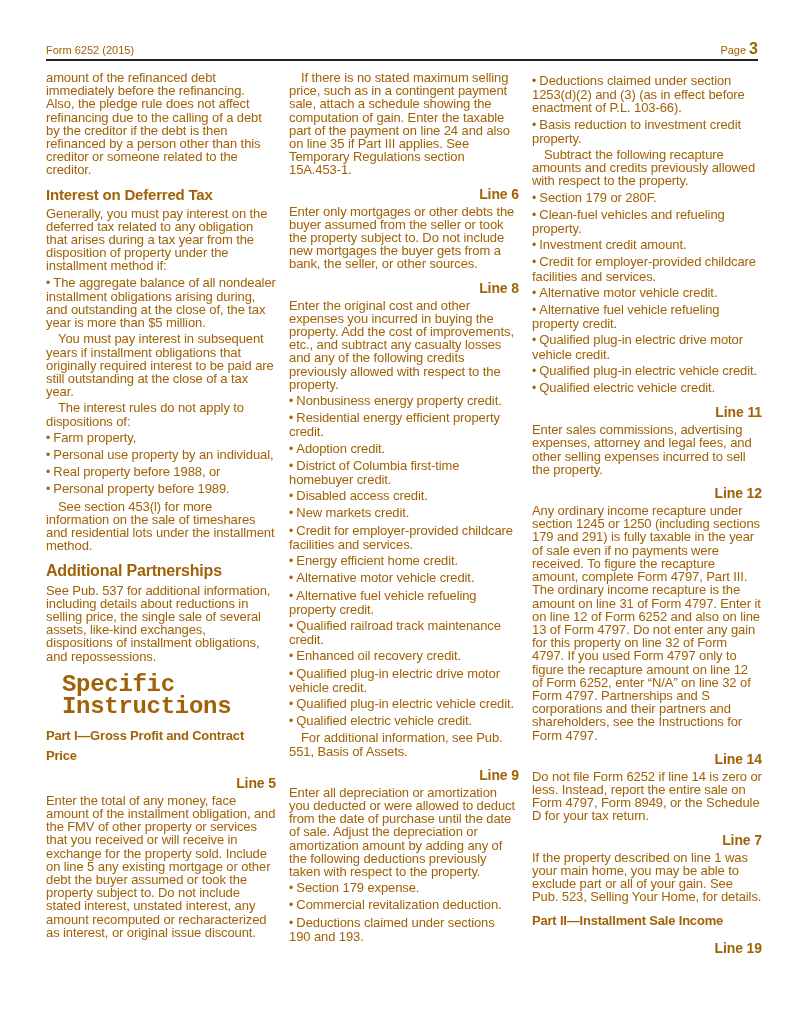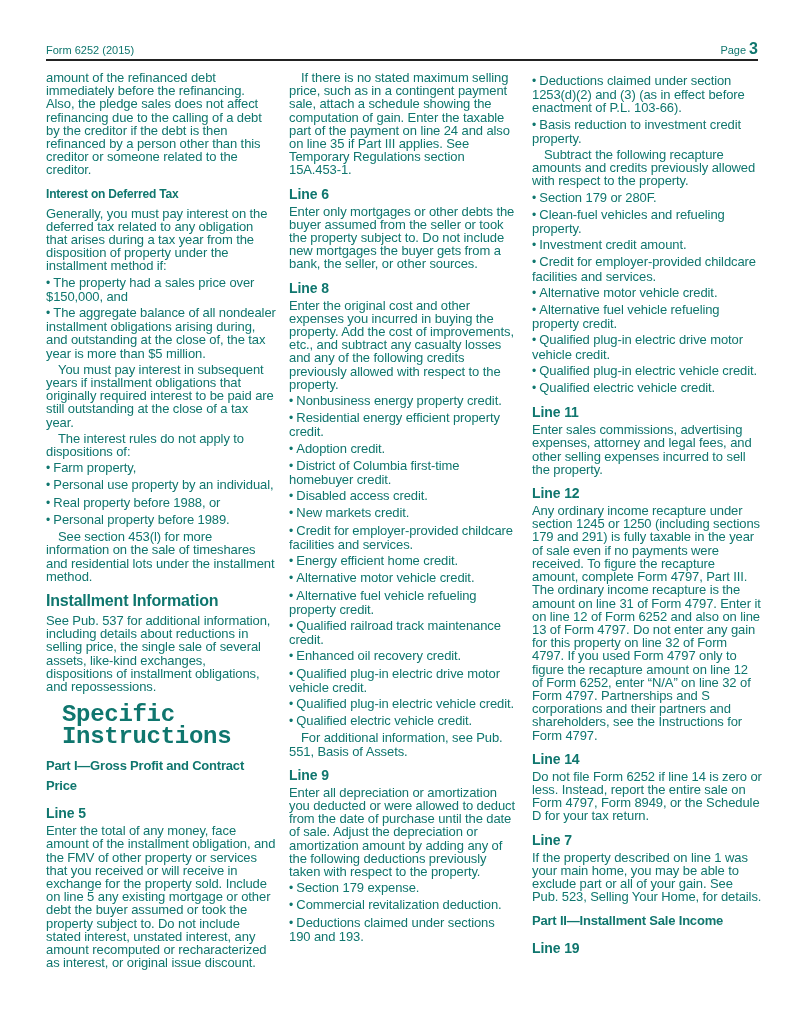--- a/index.html
+++ b/index.html
@@ -2,21 +2,21 @@
 <html><head>
 <meta charset="utf-8">
 <style>
   html, body { margin: 0; padding: 0; background: #e8e8e8; }
   .page {
     position: relative;
     width: 800px;
     height: 1035px;
     background: #ffffff;
     font-family: "Liberation Sans", "DejaVu Sans", sans-serif;
-    color: #0f766e;
+    color: #a16207;
     overflow: hidden;
     box-sizing: border-box;
   }
   .hdr {
     position: absolute;
     left: 46px;
     width: 712px;
     top: 40px;
     display: flex;
     justify-content: space-between;
@@ -58,54 +58,54 @@
   }
   .h2 {
     font-size: 13px; line-height: 20px; font-weight: bold;
     letter-spacing: -0.2px; margin: 8px 0 4px 0;
   }
   .h3 {
     font-size: 16px; line-height: 18px; font-weight: bold;
     letter-spacing: -0.2px; margin: 9px 0 4px 0;
   }
   .h4 {
-    font-size: 12px; line-height: 17px; font-weight: bold;
+    font-size: 15px; line-height: 17px; font-weight: bold;
     letter-spacing: -0.2px; margin: 9px 0 4px 0;
   }
   .h5 {
     font-size: 14px; line-height: 16px; font-weight: bold;
     margin: 9px 0 3px 0;
+    text-align: right;
   }
   .h1, .h2, .h3, .h4, .h5 { padding: 0; }
   .runin-lead { font-weight: bold; }
 </style>
 </head>
 <body>
 
 <div class="page">
   <div class="hdr">
     <span class="form-id">Form 6252 (2015)</span>
     <span class="page-ind"><span>Page</span><b class="pageno">3</b></span>
   </div>
   <div class="rule"></div>
   <div class="columns">
     <div class="col">
-        <p class="p">amount of the refinanced debt immediately before the refinancing. Also, the pledge sales does not affect refinancing due to the calling of a debt by the creditor if the debt is then refinanced by a person other than this creditor or someone related to the creditor.</p>
+        <p class="p">amount of the refinanced debt immediately before the refinancing. Also, the pledge rule does not affect refinancing due to the calling of a debt by the creditor if the debt is then refinanced by a person other than this creditor or someone related to the creditor.</p>
         <h4 class="h4">Interest on Deferred Tax</h4>
         <p class="p">Generally, you must pay interest on the deferred tax related to any obligation that arises during a tax year from the disposition of property under the installment method if:</p>
-        <p class="li"><span class="bullet">• </span>The property had a sales price over $150,000, and</p>
         <p class="li"><span class="bullet">• </span>The aggregate balance of all nondealer installment obligations arising during, and outstanding at the close of, the tax year is more than $5 million.</p>
         <p class="p indent">You must pay interest in subsequent years if installment obligations that originally required interest to be paid are still outstanding at the close of a tax year.</p>
         <p class="p indent">The interest rules do not apply to dispositions of:</p>
         <p class="li"><span class="bullet">• </span>Farm property,</p>
         <p class="li"><span class="bullet">• </span>Personal use property by an individual,</p>
         <p class="li"><span class="bullet">• </span>Real property before 1988, or</p>
         <p class="li"><span class="bullet">• </span>Personal property before 1989.</p>
         <p class="p indent">See section 453(l) for more information on the sale of timeshares and residential lots under the installment method.</p>
-        <h3 class="h3">Installment Information</h3>
+        <h3 class="h3">Additional Partnerships</h3>
         <p class="p">See Pub. 537 for additional information, including details about reductions in selling price, the single sale of several assets, like-kind exchanges, dispositions of installment obligations, and repossessions.</p>
         <h1 class="h1">Specific Instructions</h1>
         <h2 class="h2">Part I—Gross Profit and Contract Price</h2>
         <h5 class="h5">Line 5</h5>
         <p class="p">Enter the total of any money, face amount of the installment obligation, and the FMV of other property or services that you received or will receive in exchange for the property sold. Include on line 5 any existing mortgage or other debt the buyer assumed or took the property subject to. Do not include stated interest, unstated interest, any amount recomputed or recharacterized as interest, or original issue discount.</p>
       </div>
     <div class="col">
         <p class="p indent">If there is no stated maximum selling price, such as in a contingent payment sale, attach a schedule showing the computation of gain. Enter the taxable part of the payment on line 24 and also on line 35 if Part III applies. See Temporary Regulations section 15A.453-1.</p>
         <h5 class="h5">Line 6</h5>
         <p class="p">Enter only mortgages or other debts the buyer assumed from the seller or took the property subject to. Do not include new mortgages the buyer gets from a bank, the seller, or other sources.</p>

